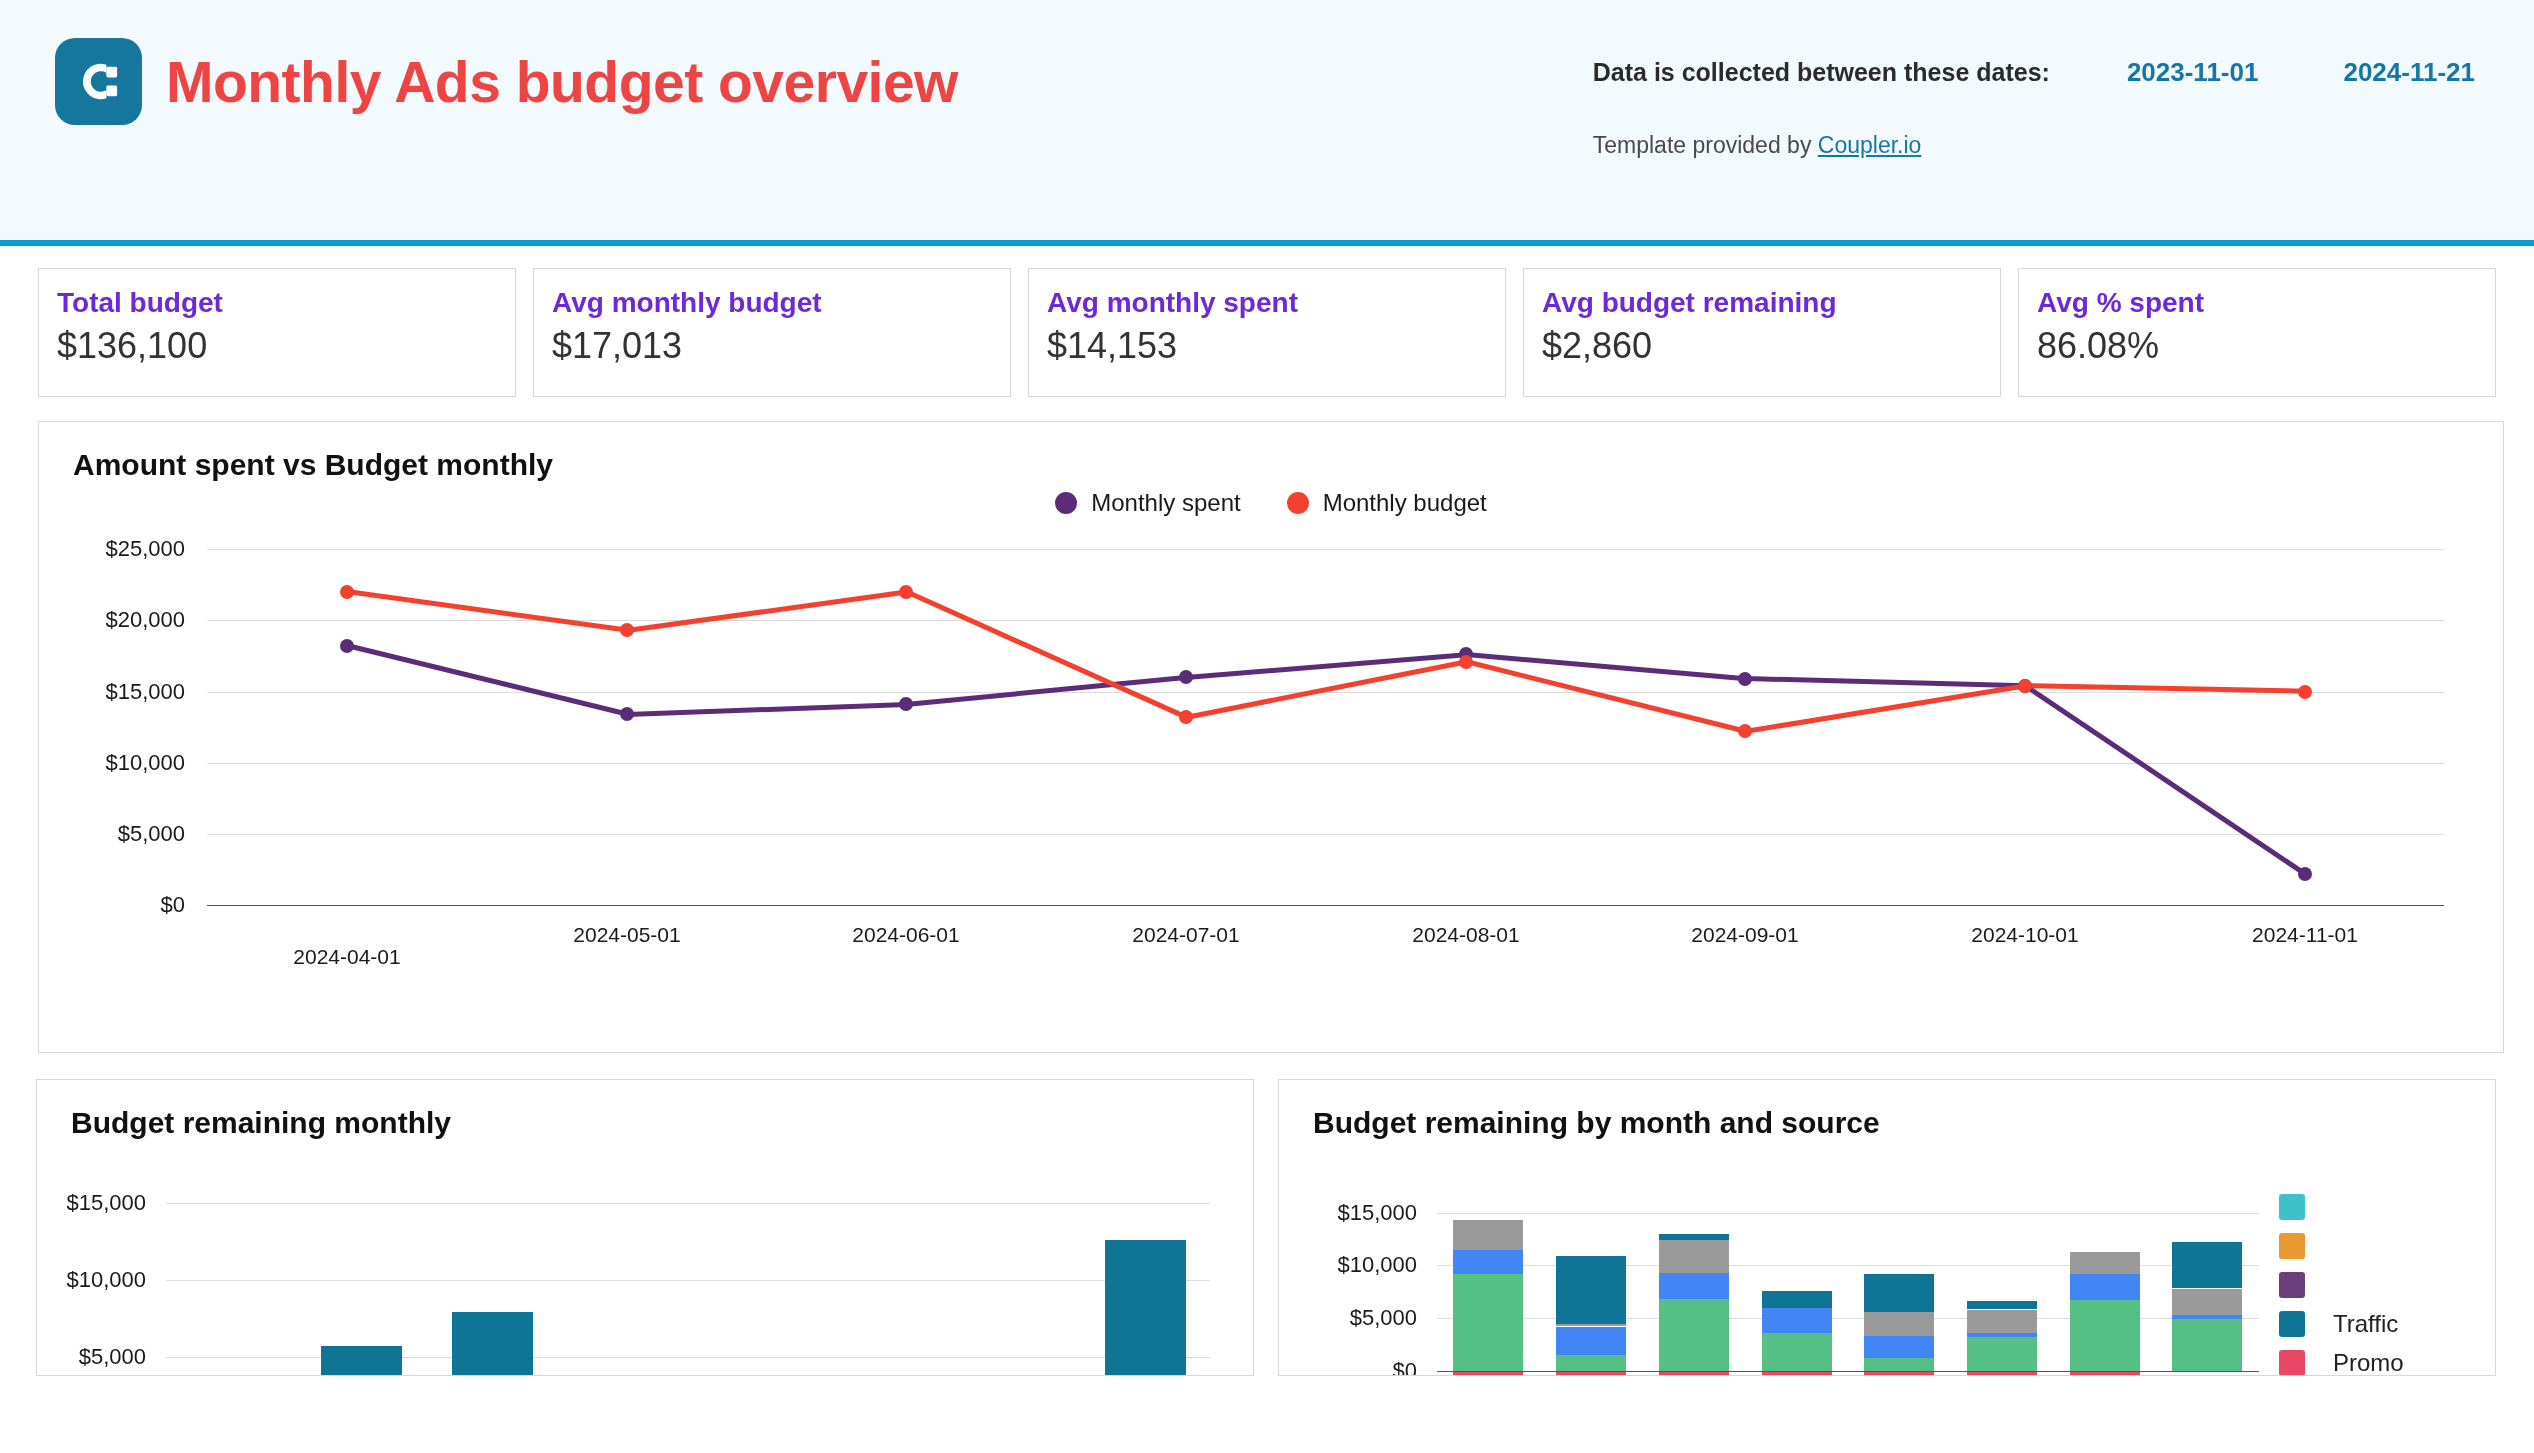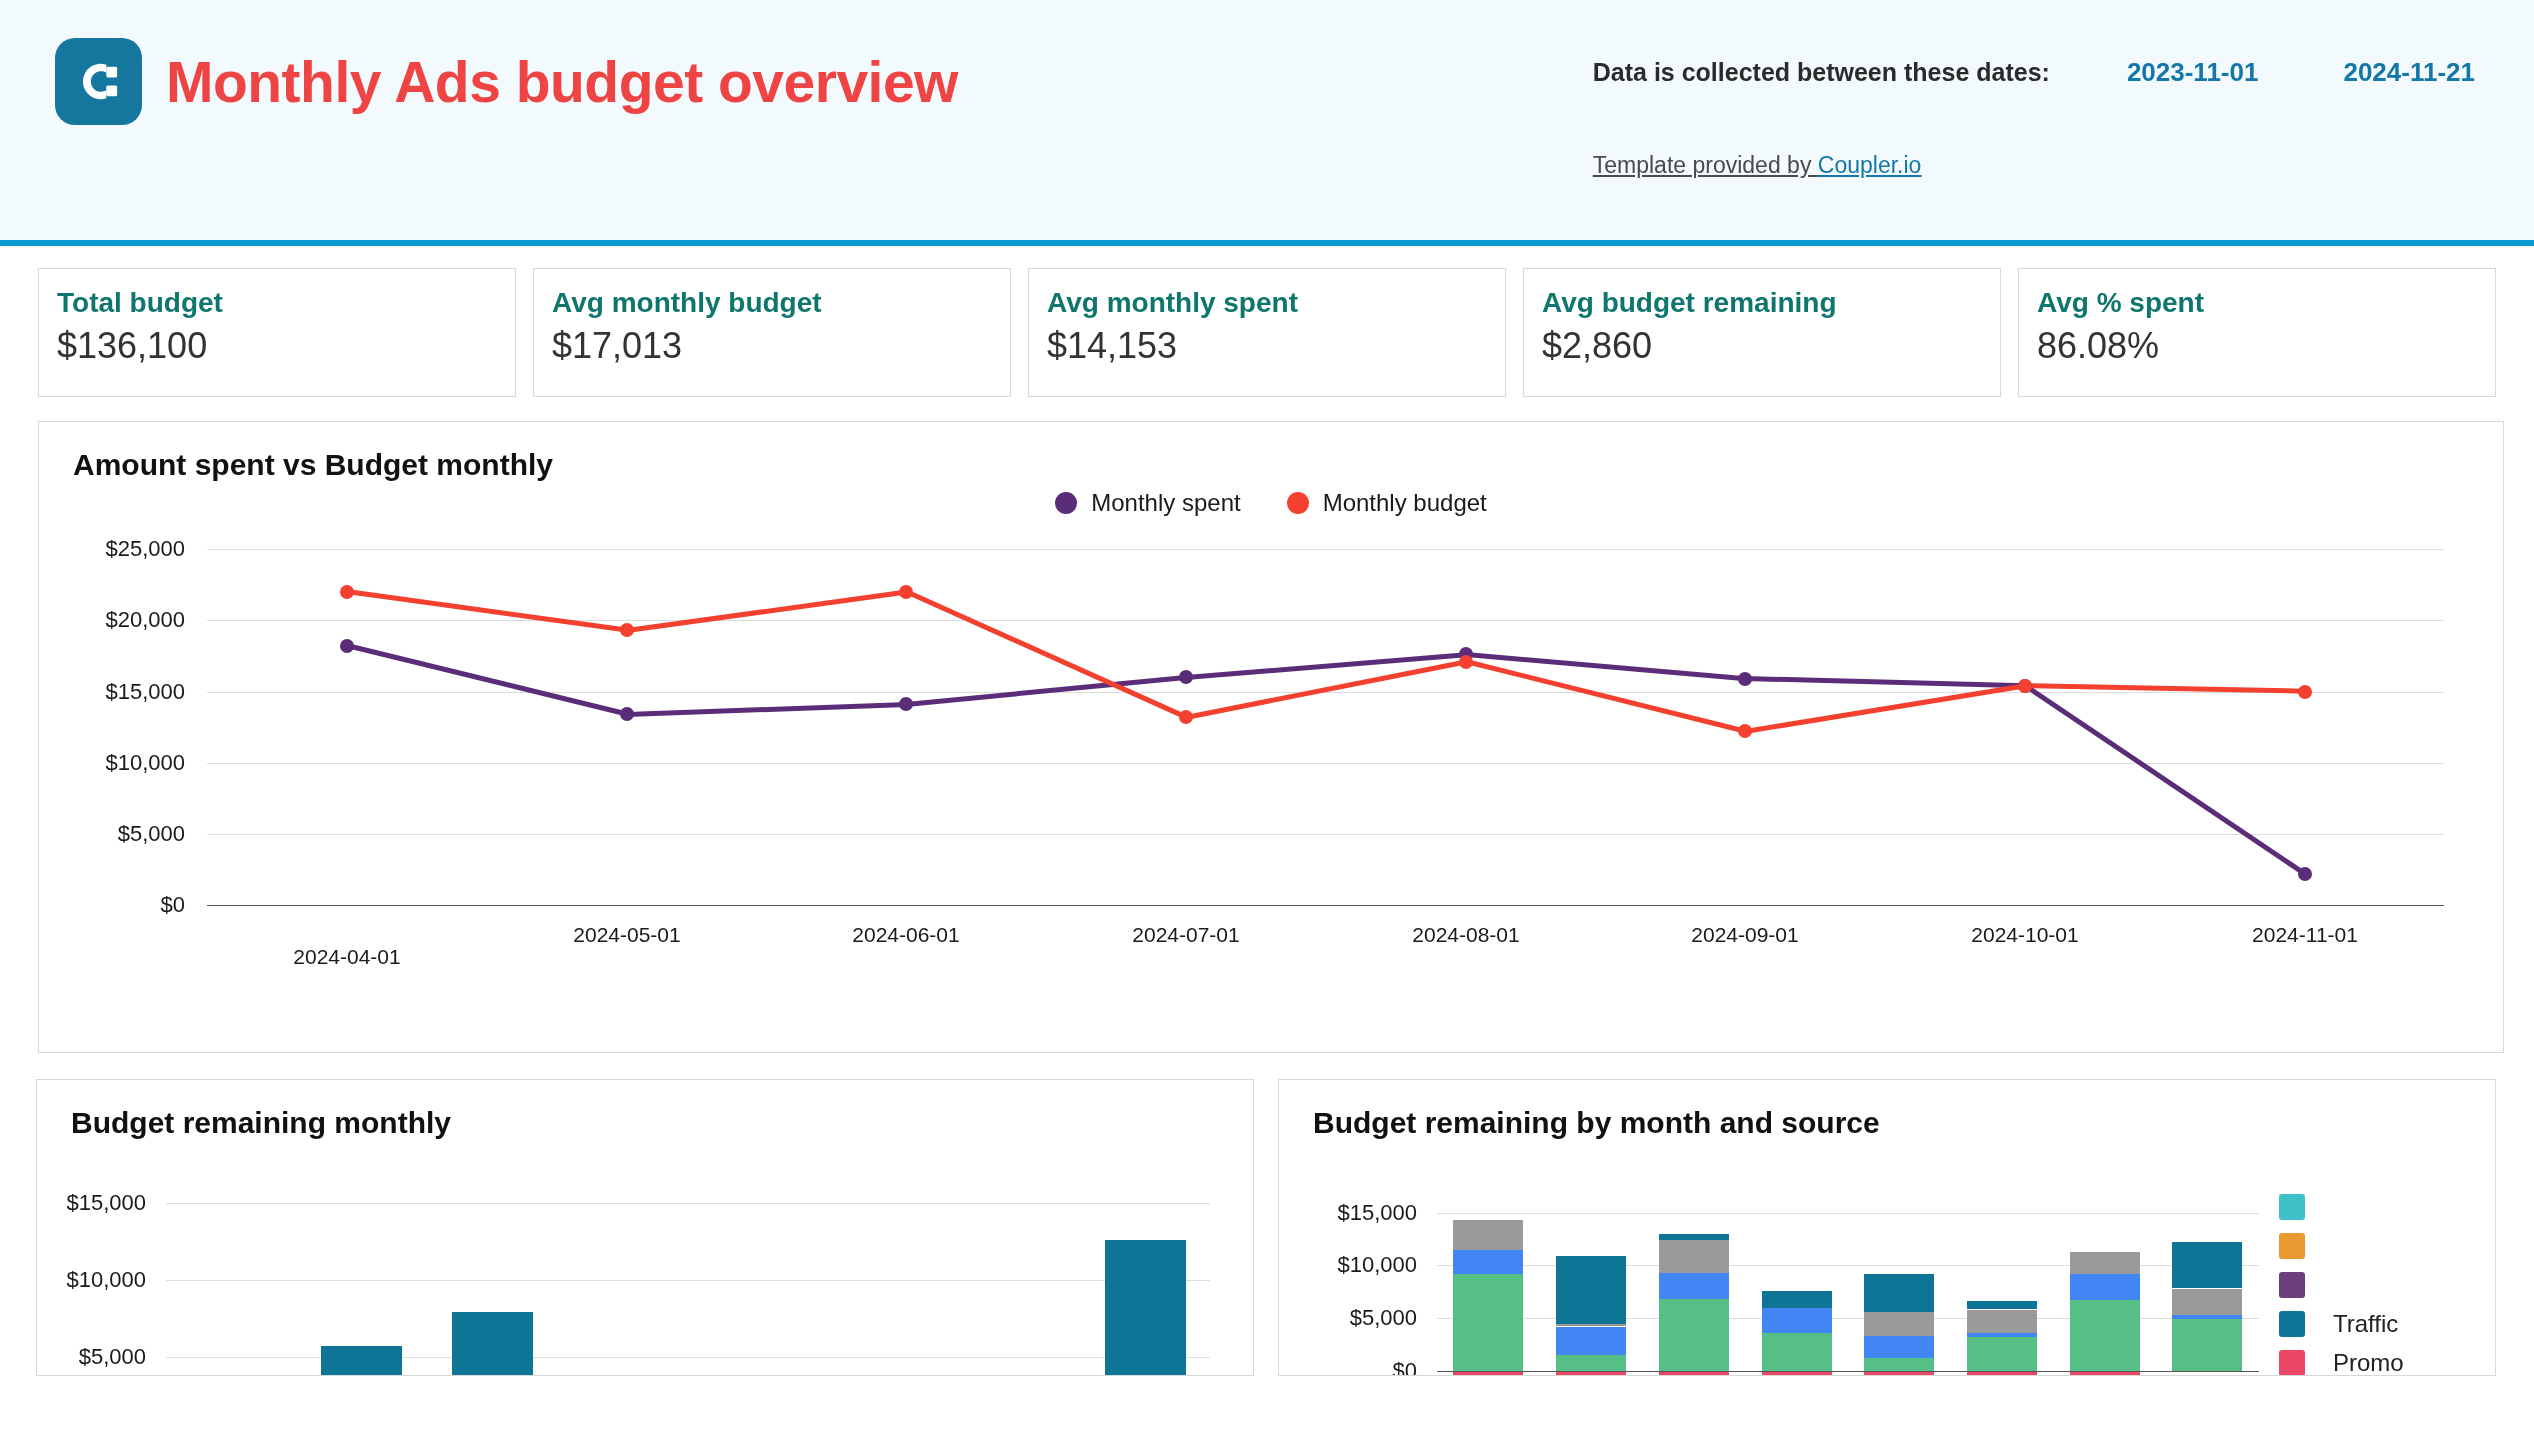--- a/index.html
+++ b/index.html
@@ -41,42 +41,41 @@
   .date-label {
     font-size: 25px; font-weight: bold; color: #2b2b2b;
     margin-right: 77px; white-space: nowrap;
   }
   .date-chip {
     font-size: 26px; font-weight: bold; color: #1576a8;
     white-space: nowrap;
   }
   .date-chip + .date-chip { margin-left: 85px; }
   .attribution {
-    margin-top: 64px; font-size: 23px; color: #4a4a4a;
+    margin-top: 44px; font-size: 23px; color: #4a4a4a;
     white-space: nowrap;
-    text-decoration: underline;
   }
   .attribution a {
     color: #1576a8; text-decoration: underline;
   }
 
   
   .kpi-row {
     display: flex; gap: 17px;
     padding: 22px 38px 0 38px;
   }
   .kpi-card {
     flex: 1 1 0;
     border: 1px solid #d8d8d8;
     background: #ffffff;
     padding: 16px 18px 22px 18px;
     min-height: 129px;
   }
   .kpi-title {
-    font-size: 28px; font-weight: bold; color: #0f766e;
+    font-size: 28px; font-weight: bold; color: #6d28d9;
     white-space: nowrap; line-height: 1.25;
   }
   .kpi-value {
     font-size: 36px; color: #333333;
     margin-top: 4px; line-height: 1.2; white-space: nowrap;
   }
 
   
   .panel {
     border: 1px solid #d8d8d8;

